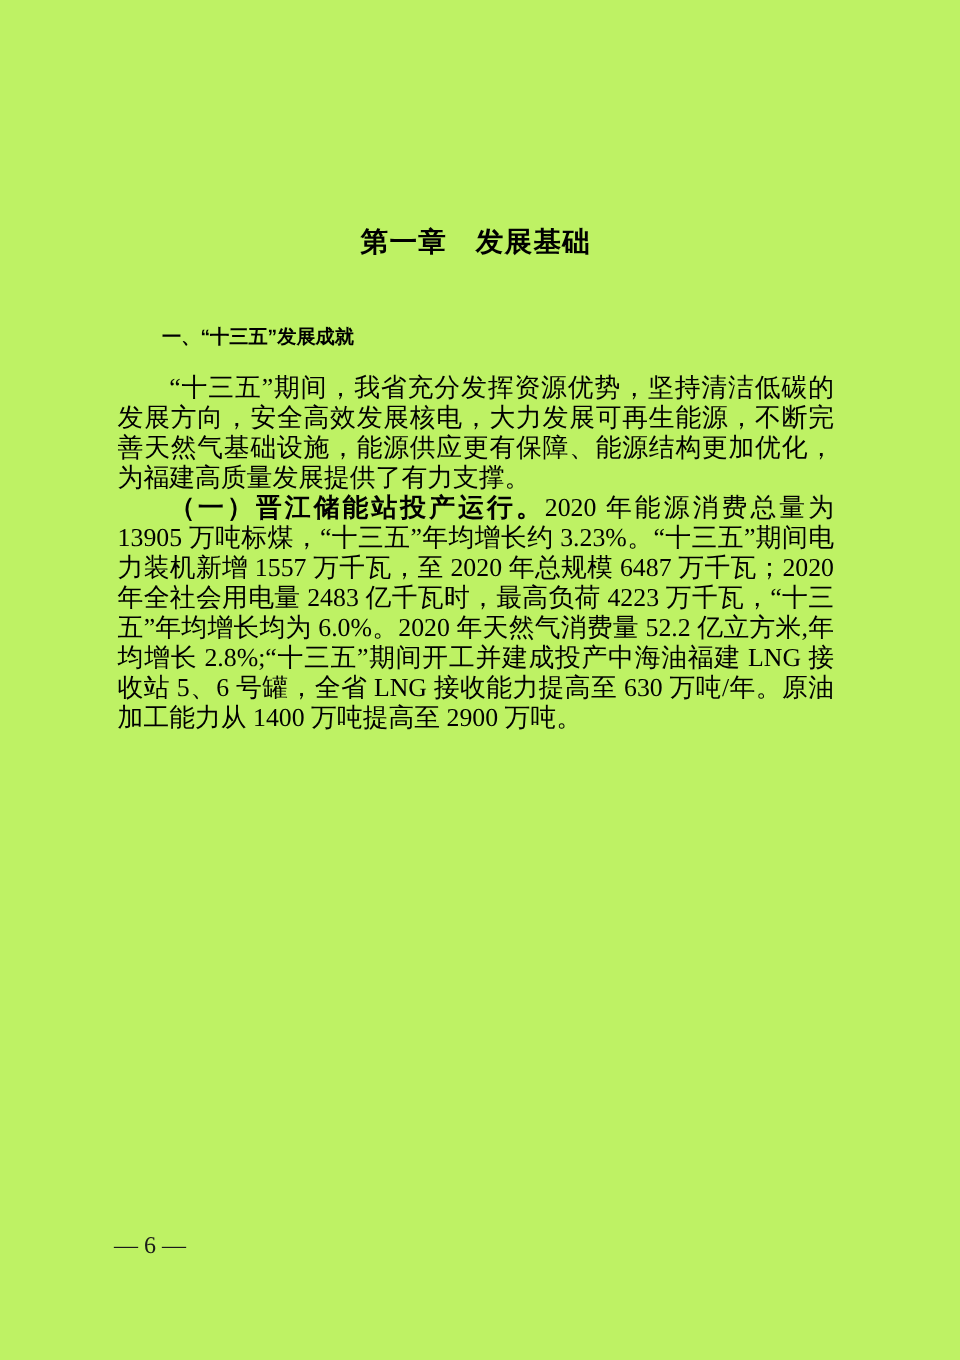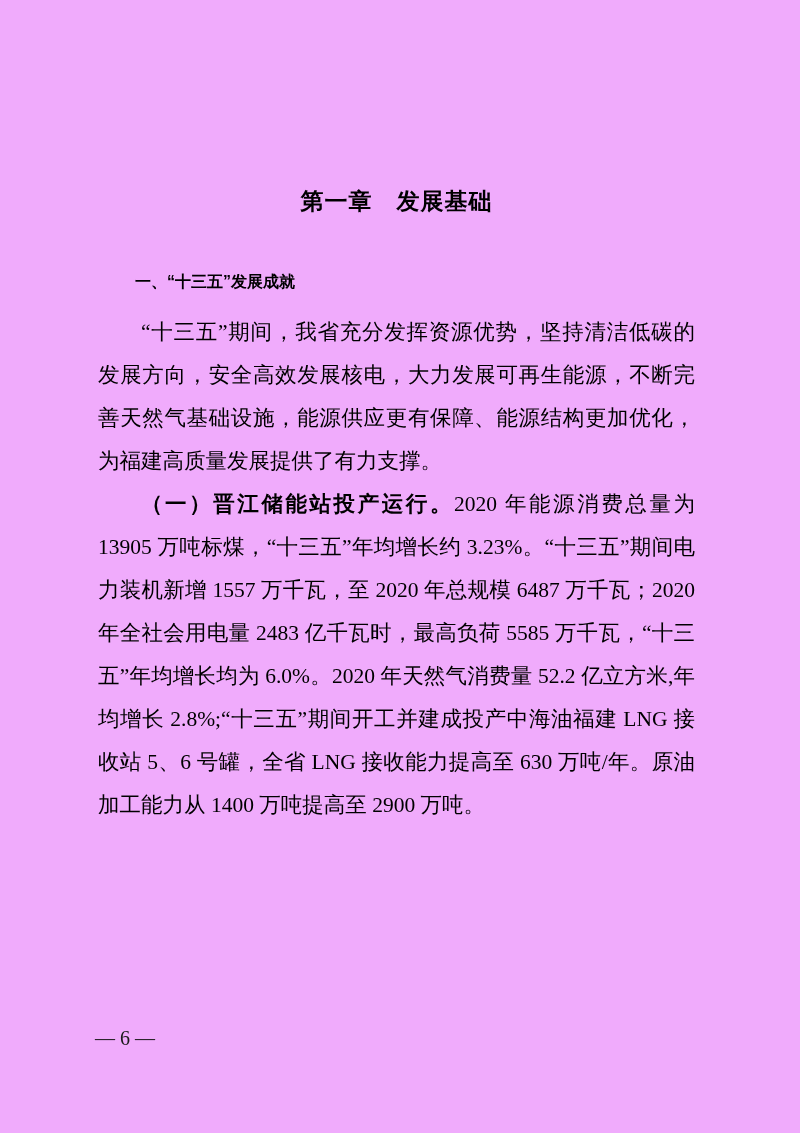--- a/index.html
+++ b/index.html
@@ -4,21 +4,21 @@
 <style>
   html, body {
     margin: 0;
     padding: 0;
     background: #ffffff;
   }
   .page {
     position: relative;
     width: 800px;
     height: 1133px;
-    background: #f0abfc;
+    background: #bef264;
     color: #000000;
     overflow: hidden;
     font-family: "Liberation Serif", "DejaVu Serif", serif;
   }
   .content {
     position: absolute;
     left: 98px;
     top: 0;
     width: 597px;
   }
@@ -36,21 +36,21 @@
     margin: 57px 0 0 0;
     padding-left: 37px;
     font-family: "Liberation Sans", "DejaVu Sans", sans-serif;
     font-weight: bold;
     font-size: 16px;
     line-height: 24px;
   }
   .body-text {
     margin-top: 17px;
     font-size: 21.5px;
-    line-height: 43px;
+    line-height: 25px;
     text-align: justify;
     text-align-last: left;
   }
   .para {
     margin: 0;
     text-indent: 43px;
   }
   .para-lead {
     font-weight: bold;
     font-family: "Liberation Sans", "DejaVu Sans", sans-serif;
@@ -72,20 +72,20 @@
   <div class="content">
 
     <h1 class="chapter-title">第一章　发展基础</h1>
 
     <h2 class="section-heading">一、“十三五”发展成就</h2>
 
     <div class="body-text">
 
       <p class="para"><span class="para-lead"></span><span>“十三五”期间，我省充分发挥资源优势，坚持清洁低碳的发展方向，安全高效发展核电，大力发展可再生能源，不断完善天然气基础设施，能源供应更有保障、能源结构更加优化，为福建高质量发展提供了有力支撑。</span></p>
 
-      <p class="para"><span class="para-lead">（一）晋江储能站投产运行。</span><span>2020 年能源消费总量为 13905 万吨标煤，“十三五”年均增长约 3.23%。“十三五”期间电力装机新增 1557 万千瓦，至 2020 年总规模 6487 万千瓦；2020 年全社会用电量 2483 亿千瓦时，最高负荷 5585 万千瓦，“十三五”年均增长均为 6.0%。2020 年天然气消费量 52.2 亿立方米,年均增长 2.8%;“十三五”期间开工并建成投产中海油福建 LNG 接收站 5、6 号罐，全省 LNG 接收能力提高至 630 万吨/年。原油加工能力从 1400 万吨提高至 2900 万吨。</span></p>
+      <p class="para"><span class="para-lead">（一）晋江储能站投产运行。</span><span>2020 年能源消费总量为 13905 万吨标煤，“十三五”年均增长约 3.23%。“十三五”期间电力装机新增 1557 万千瓦，至 2020 年总规模 6487 万千瓦；2020 年全社会用电量 2483 亿千瓦时，最高负荷 4223 万千瓦，“十三五”年均增长均为 6.0%。2020 年天然气消费量 52.2 亿立方米,年均增长 2.8%;“十三五”期间开工并建成投产中海油福建 LNG 接收站 5、6 号罐，全省 LNG 接收能力提高至 630 万吨/年。原油加工能力从 1400 万吨提高至 2900 万吨。</span></p>
 
 
     </div>
   </div>
 
   <div class="page-number">— 6 —</div>
 </div>
 
 </body></html>

